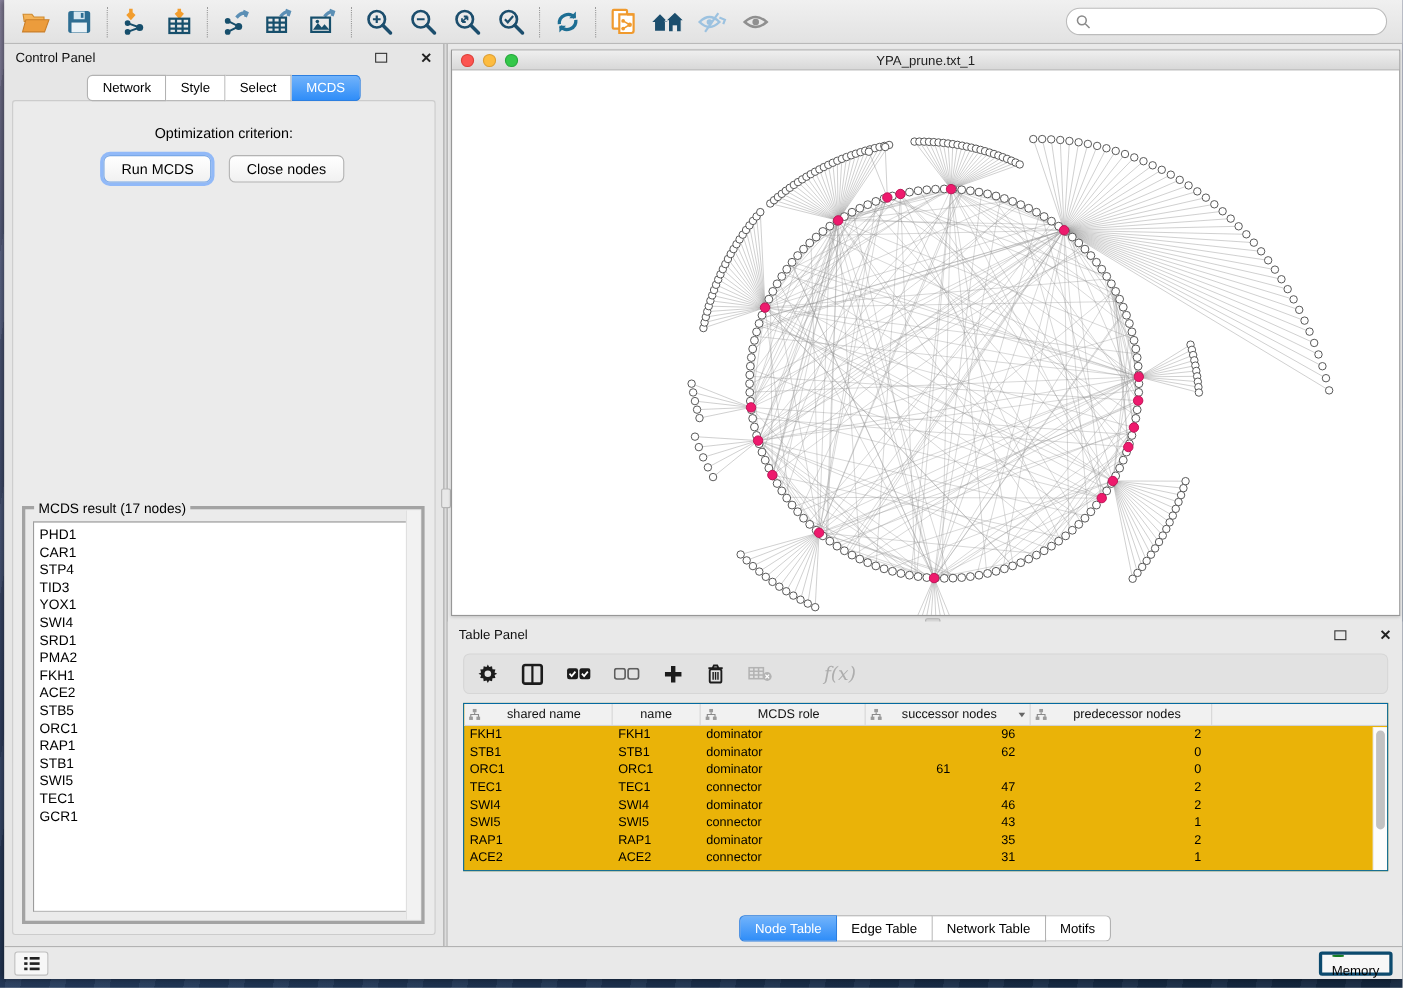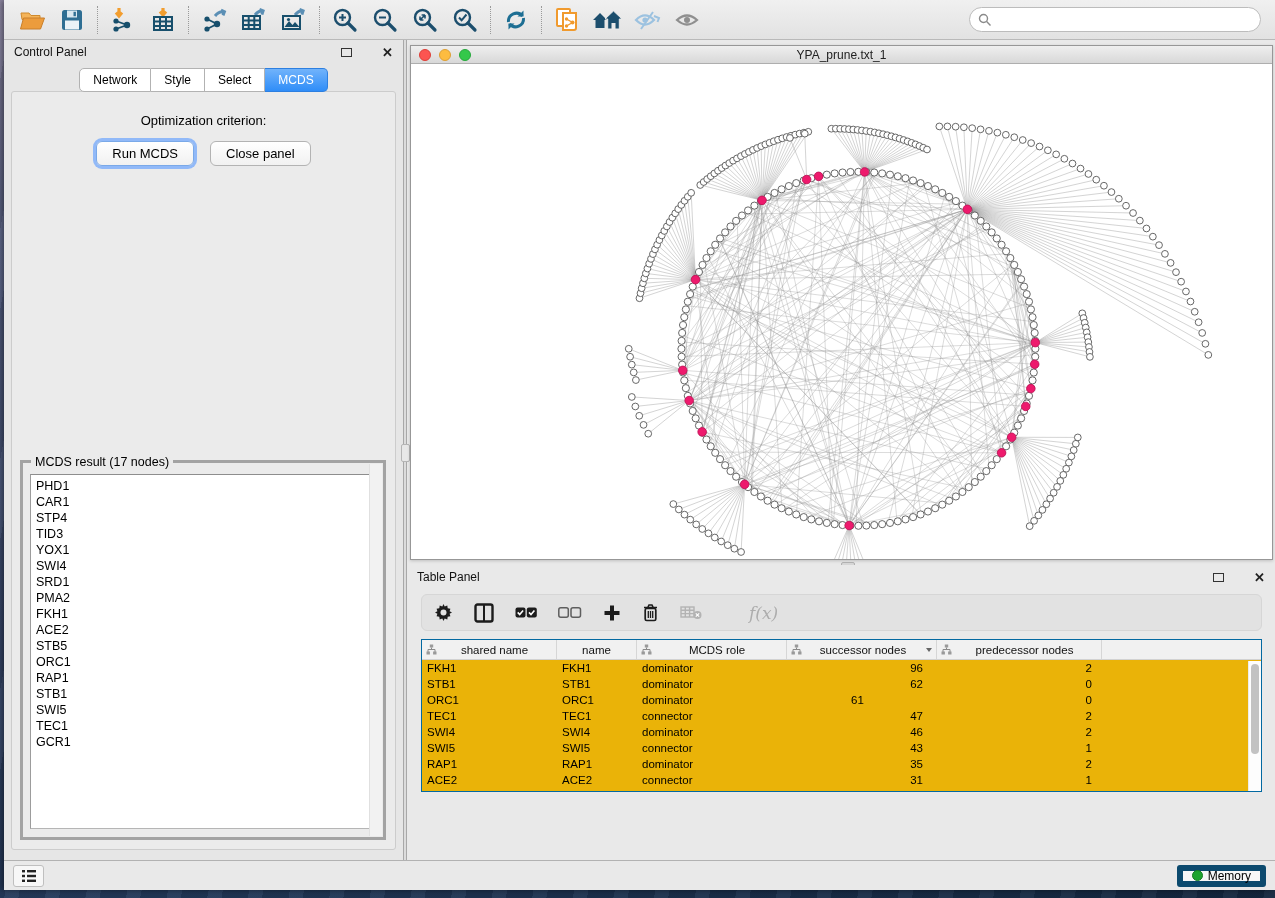--- a/index.html
+++ b/index.html
@@ -112,22 +112,22 @@
     border-left:1px solid #ececec; }
   .tbl-vscroll .thumb { position:absolute; left:2px; right:2px; top:3px; height:90px; background:#c2c2c2;
     border-radius:5px; }
   .tbl-tabs { position:absolute; left:0; right:0; bottom:4px; display:flex; justify-content:center; }
 
   
   .statusbar { position:absolute; left:0; right:0; bottom:0; height:30px; background:#e9e9e9;
     border-top:1px solid #b2b2b2; display:flex; align-items:center; padding:0 9px; }
   .status-left-btn { width:31px; height:22px; background:#f7f7f7; border:1px solid #bfbfbf; border-radius:3px;
     display:flex; align-items:center; justify-content:center; cursor:pointer; }
-  .memory-btn { margin-left:auto; height:22px; background:#f7f7f7; border:6px solid #0c4a6e; border-radius:3px;
-    display:flex; align-items:center; gap:5px; padding:0 9px; font-size:12px; cursor:pointer; }
+  .memory-btn { margin-left:auto; height:22px; background:#f7f7f7; border:3px solid #0c4a6e; border-radius:3px;
+    display:flex; align-items:flex-start; gap:5px; padding:0 9px; font-size:12px; cursor:pointer;flex-direction:column; }
   .mem-dot { width:11px; height:11px; border-radius:50%; background:#1ea42e; border:1px solid #157d22; }
 </style>
 </head>
 <body>
 
 <div class="wallpaper-streaks"></div>
 
 <div class="app">
 
   <div class="toolbar">
@@ -282,21 +282,21 @@
       <div class="ctrl-tabs">
           <button class="seg-tab">Network</button>
           <button class="seg-tab">Style</button>
           <button class="seg-tab">Select</button>
           <button class="seg-tab active">MCDS</button>
         </div>
       <div class="tab-pane">
         <div class="opt-label">Optimization criterion:</div>
         <div class="btn-row">
           <button class="mac-btn focused">Run MCDS</button>
-          <button class="mac-btn">Close panel</button>
+          <button class="mac-btn">Close nodes</button>
         </div>
         <div class="result-fieldset">
           <span class="result-legend">MCDS result (17 nodes)</span>
           <div class="result-list">
               <div class="list-item">PHD1</div>
               <div class="list-item">CAR1</div>
               <div class="list-item">STP4</div>
               <div class="list-item">TID3</div>
               <div class="list-item">YOX1</div>
               <div class="list-item">SWI4</div>
@@ -1234,20 +1234,26 @@
                 <div class="td-cell" style="width: 80px; text-align: left;">YOX1</div>
                 <div class="td-cell" style="width: 150px; text-align: left;">connector</div>
                 <div class="td-cell" style="width: 150px; text-align: right; padding-right: 14px;">29</div>
                 <div class="td-cell" style="width: 165px; text-align: right; padding-right: 10px;">1</div>
               </div>
             </div>
           <div class="tbl-vscroll">
             <div class="thumb"></div>
           </div>
         </div>
+        <div class="tbl-tabs">
+            <button class="seg-tab active">Node Table</button>
+            <button class="seg-tab">Edge Table</button>
+            <button class="seg-tab">Network Table</button>
+            <button class="seg-tab">Motifs</button>
+          </div>
       </div>
     </div>
   </div>
 
   <div class="statusbar">
     <button class="status-left-btn">
       <svg width="16" height="14" viewBox="0 0 16 14">
         <g fill="#222">
           <rect x="1" y="1" width="3" height="2.4"></rect>
             <rect x="6" y="1" width="9" height="2.4"></rect>

